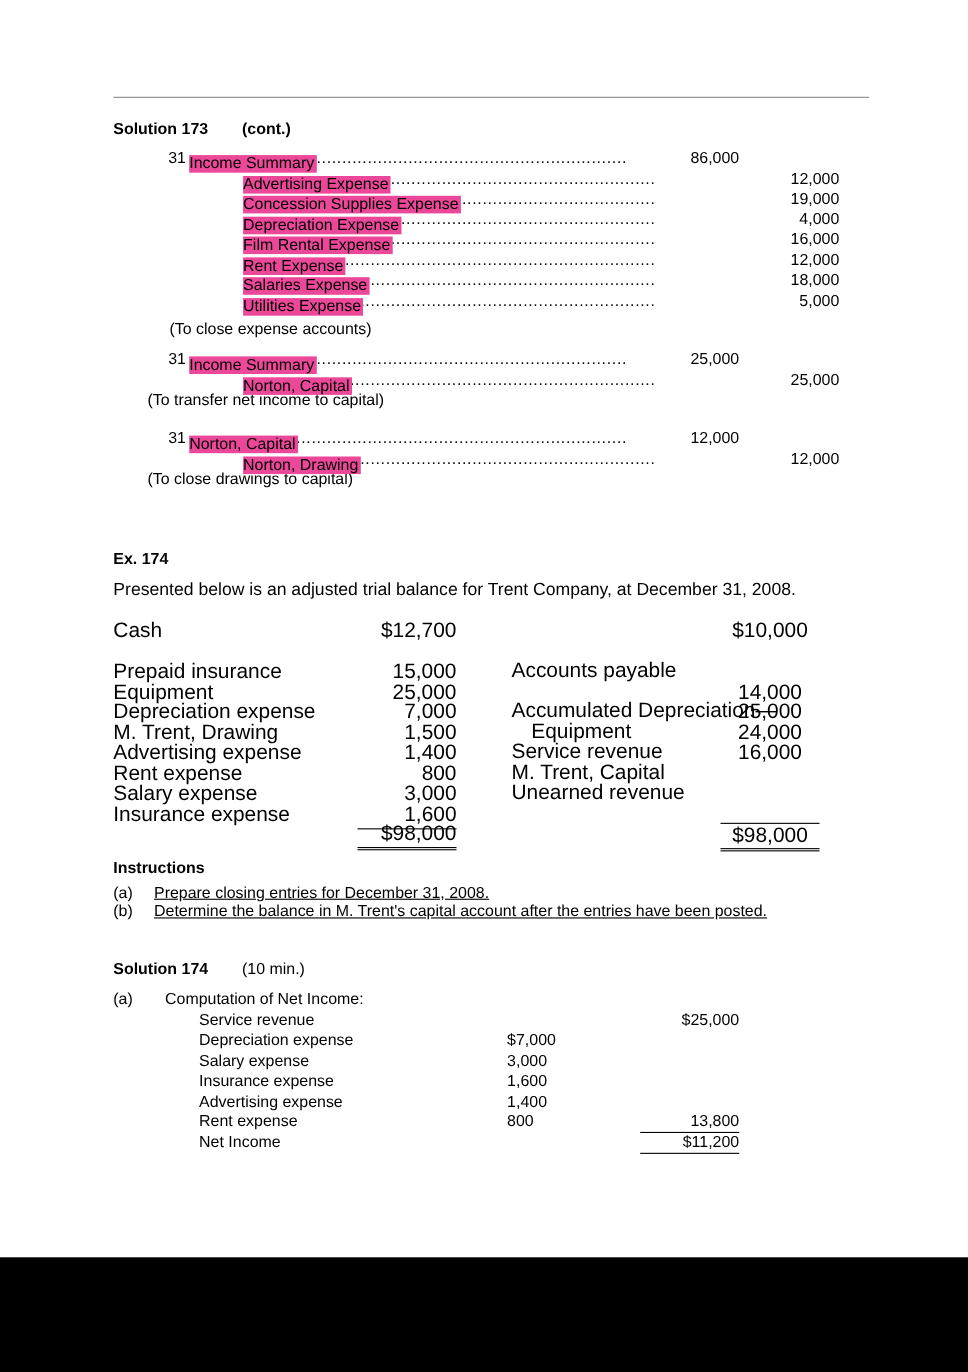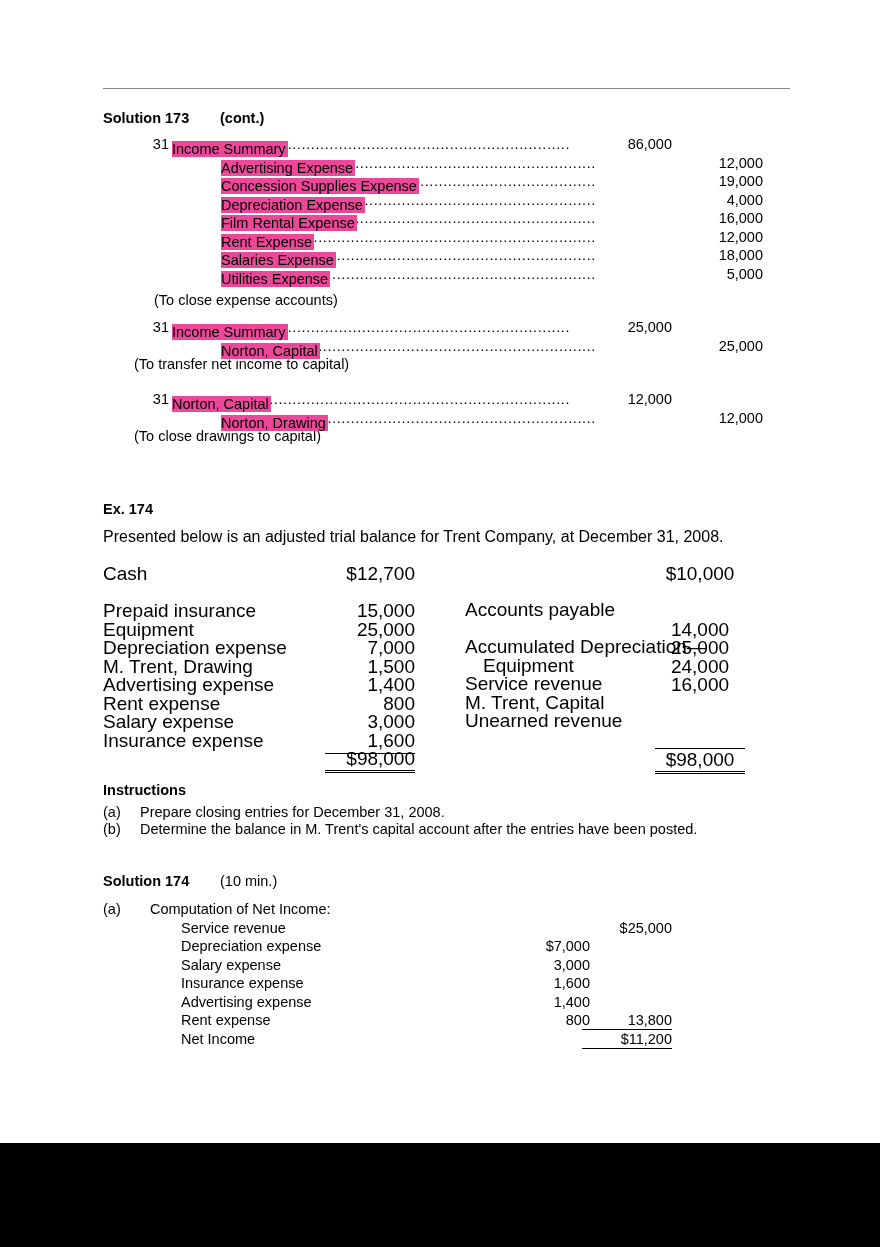--- a/index.html
+++ b/index.html
@@ -162,20 +162,21 @@
   }
   .instr-mark {
     position: absolute;
     left: 0;
     width: 30px;
   }
   .instr-text {
     position: absolute;
     left: 37px;
     white-space: nowrap;
+    text-decoration: underline;
   }
   
   .comp-row {
     position: absolute;
     left: 103px;
     width: 700px;
     height: 18.5px;
     font-size: 14.5px;
   }
   .comp-mark {
@@ -185,23 +186,22 @@
     white-space: nowrap;
   }
   .comp-label {
     position: absolute;
     left: 47px;
     white-space: nowrap;
   }
   .comp-label.sub { left: 78px; }
   .comp-c1 {
     position: absolute;
-    left: 397px;
+    left: 358px;
     width: 90px;
-    text-align: right;
     white-space: nowrap;
   }
   .comp-c2 {
     position: absolute;
     left: 479px;
     width: 90px;
     text-align: right;
     white-space: nowrap;
   }
 </style>

